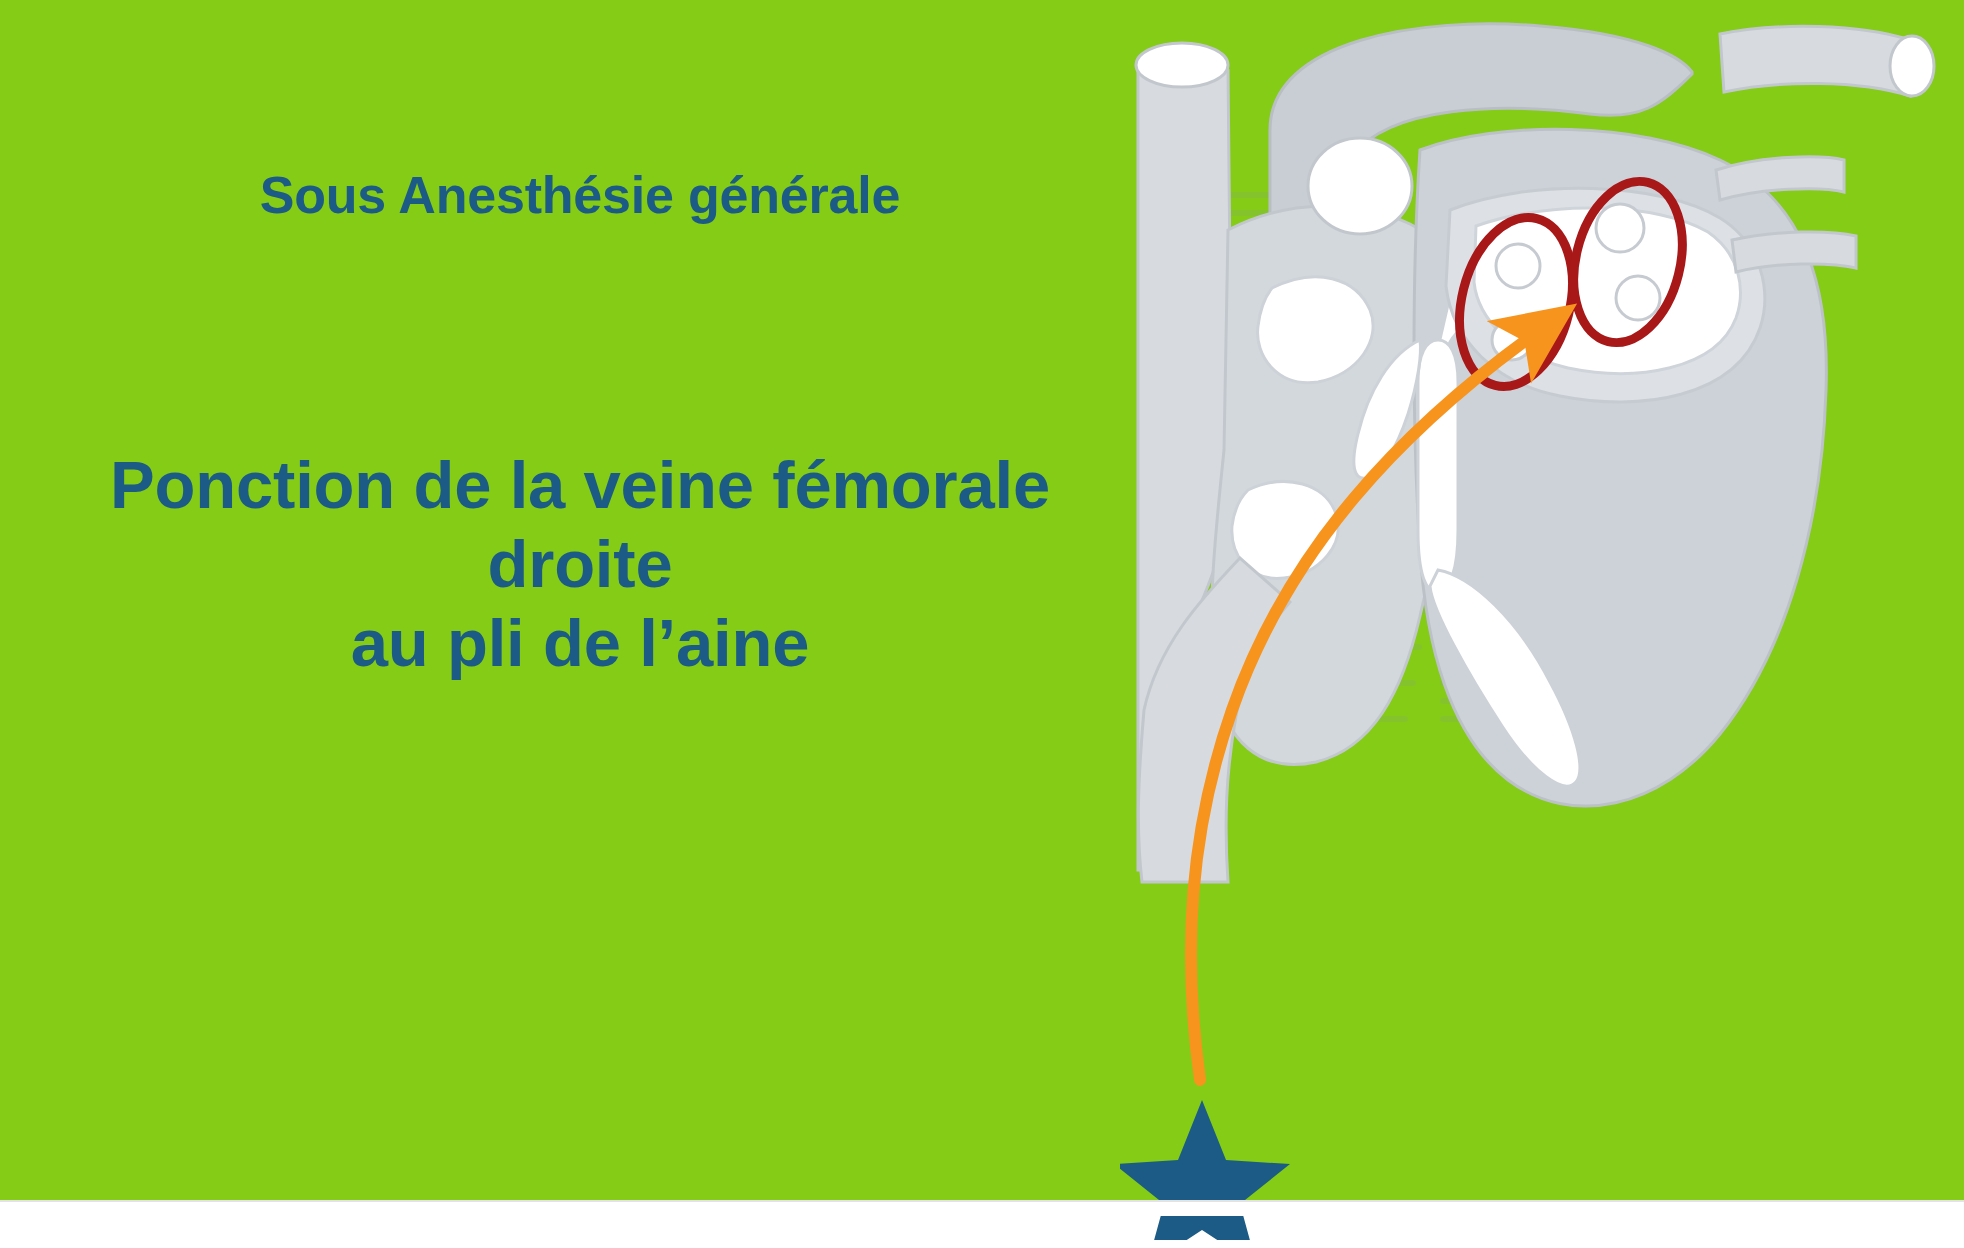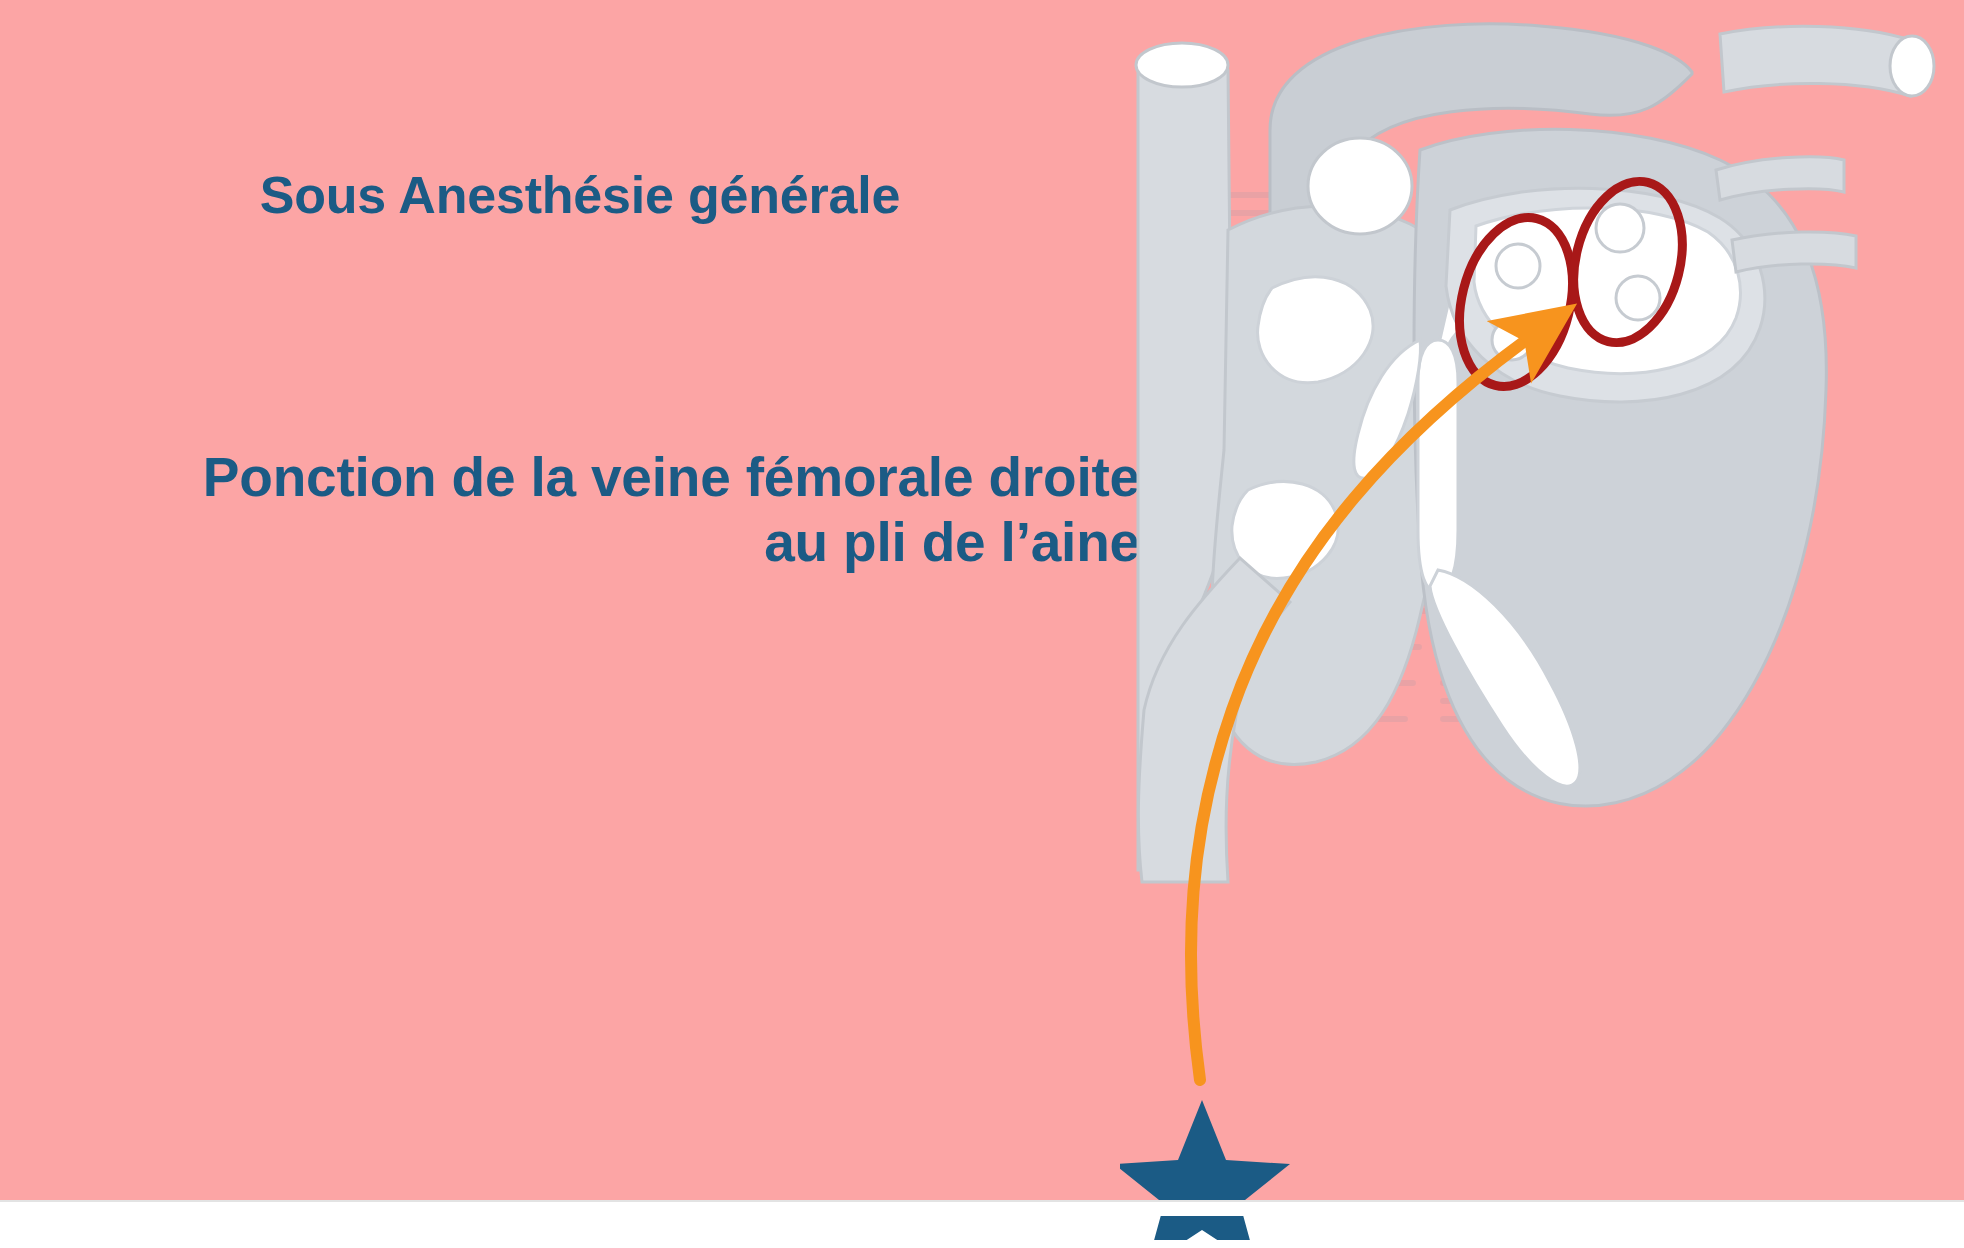--- a/index.html
+++ b/index.html
@@ -10,21 +10,21 @@
   body {
     width: 1964px;
     height: 1248px;
     overflow: hidden;
     font-family: "Liberation Sans", sans-serif;
   }
   .slide {
     position: relative;
     width: 1964px;
     height: 1216px;
-    background: #fca5a5;
+    background: #84cc16;
   }
   .bottom-rule {
     position: absolute;
     left: 0;
     bottom: 0;
     width: 1964px;
     height: 14px;
     background: #ffffff;
     border-top: 2px solid #e3e3e3;
   }
@@ -49,22 +49,21 @@
   .line-1 {
     top: 165px;
     left: 80px;
     width: 1000px;
     font-size: 52px;
   }
   .line-2 {
     top: 445px;
     left: 20px;
     width: 1120px;
-    font-size: 55px;
-    text-align: right;
+    font-size: 67px;
   }
   .line-3 {
     top: 780px;
     left: 60px;
     width: 1040px;
     font-size: 52px;
   }
 
   
   .heart-figure {

